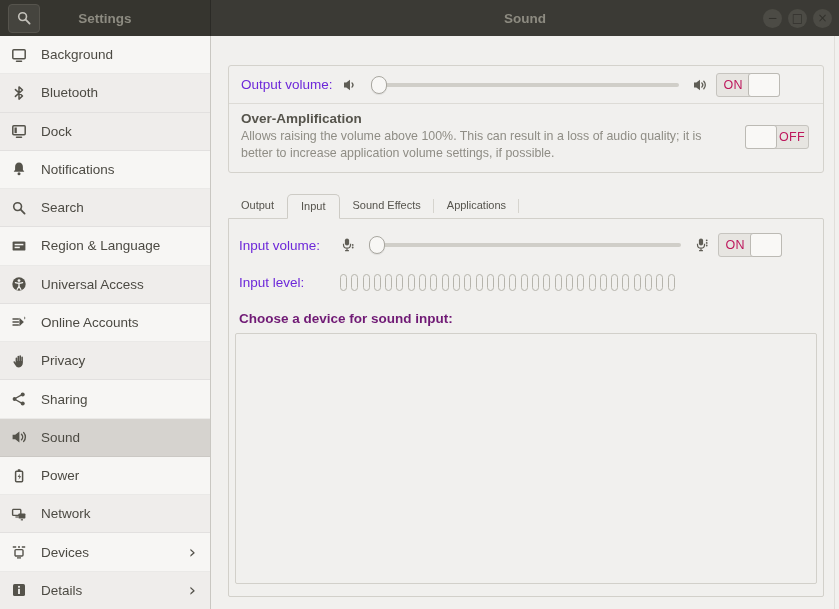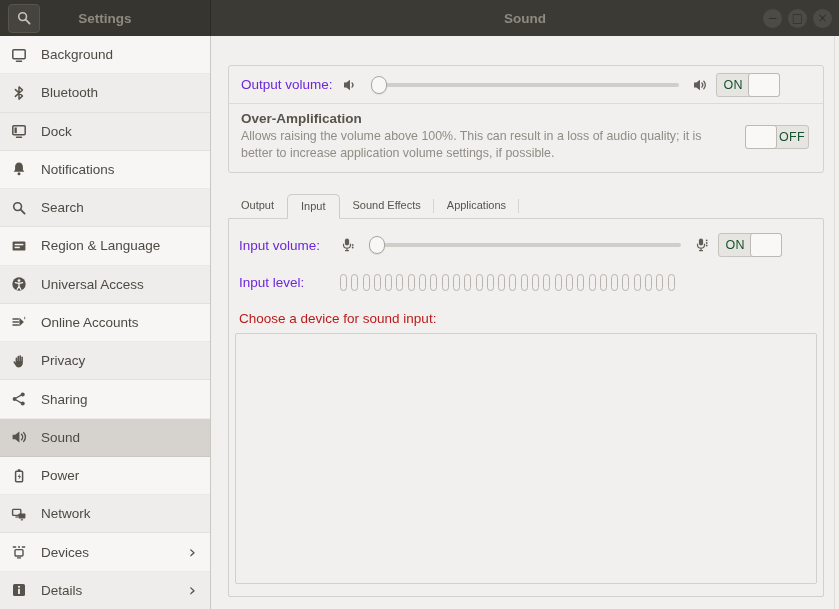--- a/index.html
+++ b/index.html
@@ -39,21 +39,21 @@
 
   .volume-card{margin-top:29px;border:1px solid #d4d2cc;border-radius:3px;background:#f1f0ee;flex:none;}
   .ov-row{display:flex;align-items:center;height:37px;padding:0 12px;gap:8px;}
   .dim-label{font-size:13.5px;color:#6d28d9;width:93px;flex:none;}
   .gicon{flex:none;display:flex;align-items:center;}
   .gicon svg{width:16px;height:16px;display:block;}
   .slider{flex:1;position:relative;height:20px;margin:0 5px;}
   .track{position:absolute;left:0;right:0;top:8px;height:4px;background:#d0cec8;border-radius:2px;}
   .handle{position:absolute;left:0;top:1px;width:16px;height:18px;background:#f8f7f5;border:1px solid #a9a7a0;border-radius:8px;box-sizing:border-box;box-shadow:0 1px 1px rgba(0,0,0,0.08);}
   .gswitch{flex:none;width:64px;height:24px;border:1px solid #c6c4bf;border-radius:3px;background:#e7e5e1;position:relative;box-sizing:border-box;}
-  .sw-label{position:absolute;top:0;bottom:0;width:52%;display:flex;align-items:center;justify-content:center;font-size:12.5px;color:#14532d;letter-spacing:.3px;}
+  .sw-label{position:absolute;top:0;bottom:0;width:52%;display:flex;align-items:center;justify-content:center;font-size:12.5px;color:#be185d;letter-spacing:.3px;}
   .gswitch.on .sw-label{left:0;}
   .gswitch.off .sw-label{right:0;}
   .sw-handle{position:absolute;top:-1px;width:52%;height:24px;background:#f9f8f6;border:1px solid #bcbab4;border-radius:3px;box-sizing:border-box;}
   .gswitch.on .sw-handle{right:-1px;}
   .gswitch.off .sw-handle{left:-1px;}
   .rm{margin-right:31px;}
 
   .card-divider{height:1px;background:#dddbd6;}
   .oa-row{display:flex;padding:7px 12px 9px;gap:10px;align-items:flex-start;}
   .oa-text{flex:1;}
@@ -67,21 +67,21 @@
   .tab.selected{border:1px solid #cdcbc5;border-bottom-color:#f1f0ee;border-radius:5px 5px 0 0;margin-bottom:-1px;background:#f1f0ee;}
   .tab.div-right::after{content:"";position:absolute;right:0;top:5px;bottom:5px;width:1px;background:#d6d4ce;}
 
   
   .notebook{flex:1;min-height:0;border:1px solid #d2d0ca;border-radius:0 2px 2px 2px;margin-bottom:12px;background:#f1f0ee;display:flex;flex-direction:column;padding:10px 6px 12px;box-sizing:border-box;}
   .iv-row{display:flex;align-items:center;height:32px;padding:0 4px;gap:8px;flex:none;}
   .level-row{display:flex;align-items:center;margin-top:9px;padding:0 4px;height:24px;flex:none;}
   .level-row .dim-label{width:101px;}
   .meter{display:flex;gap:4.3px;align-items:center;}
   .seg{width:7px;height:17px;border:1.5px solid #b6b4ac;border-radius:4px;box-sizing:border-box;background:transparent;flex:none;}
-  .choose-label{margin:17px 0 7px 4px;font-size:13.5px;font-weight:normal;color:#b91c1c;flex:none;}
+  .choose-label{margin:17px 0 7px 4px;font-size:13.5px;font-weight:bold;color:#701a75;flex:none;}
   .device-box{flex:1;border:1px solid #d2d0ca;border-radius:2px;background:#f1f0ee;min-height:0;}
 </style>
 </head>
 <body>
 
 <div class="window">
 
   <div class="titlebar">
     <div class="tb-left">
       <div class="search-btn">

